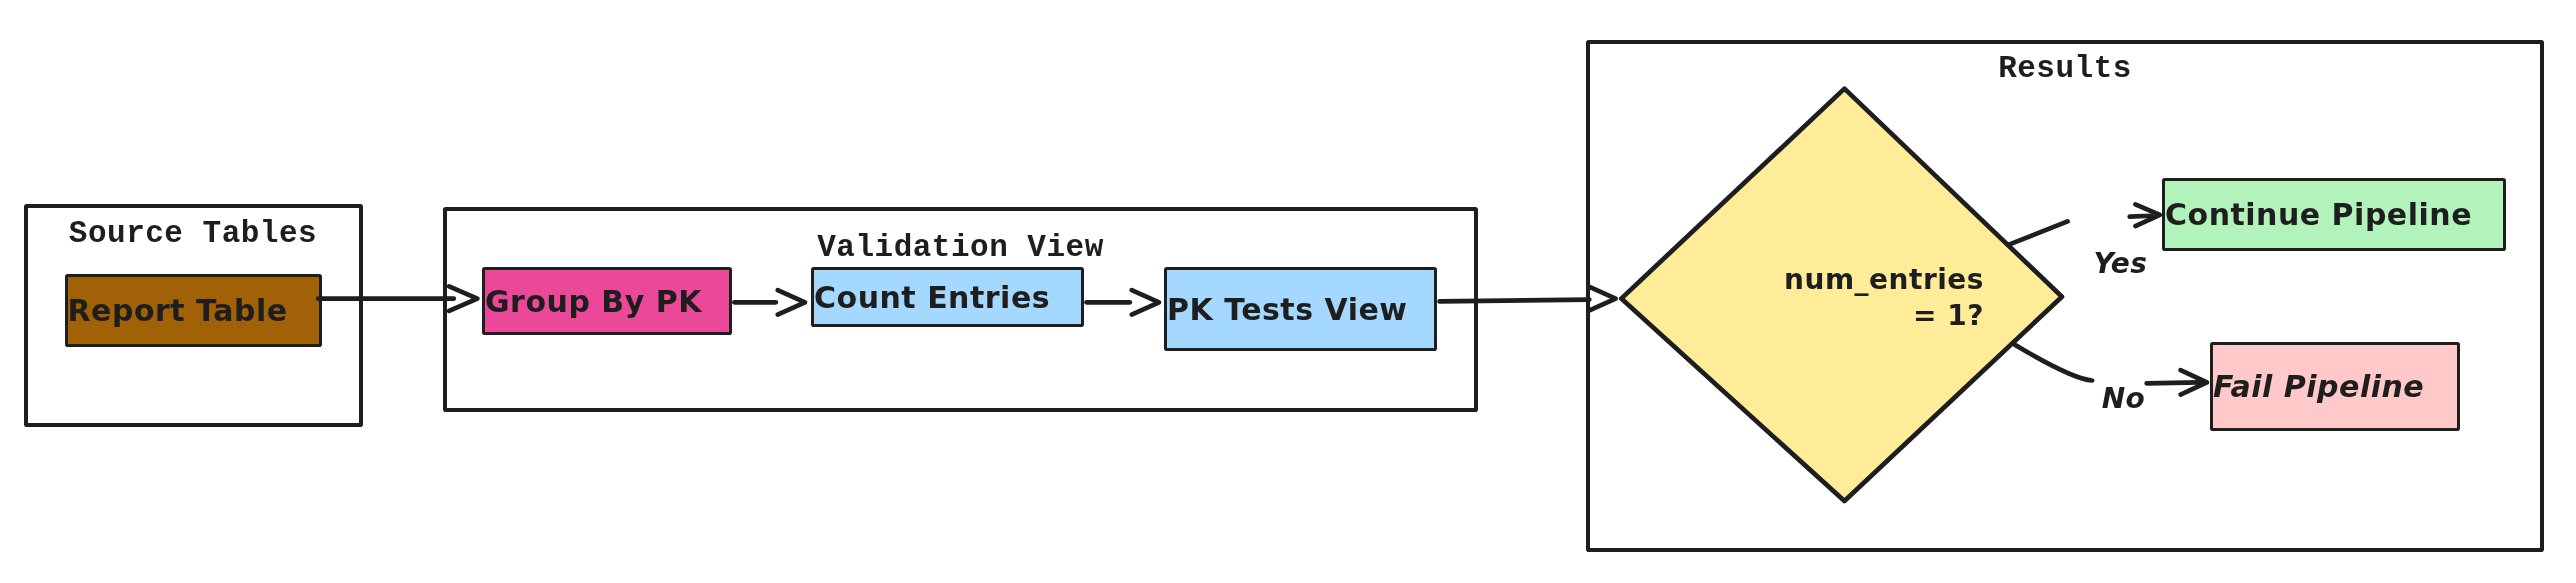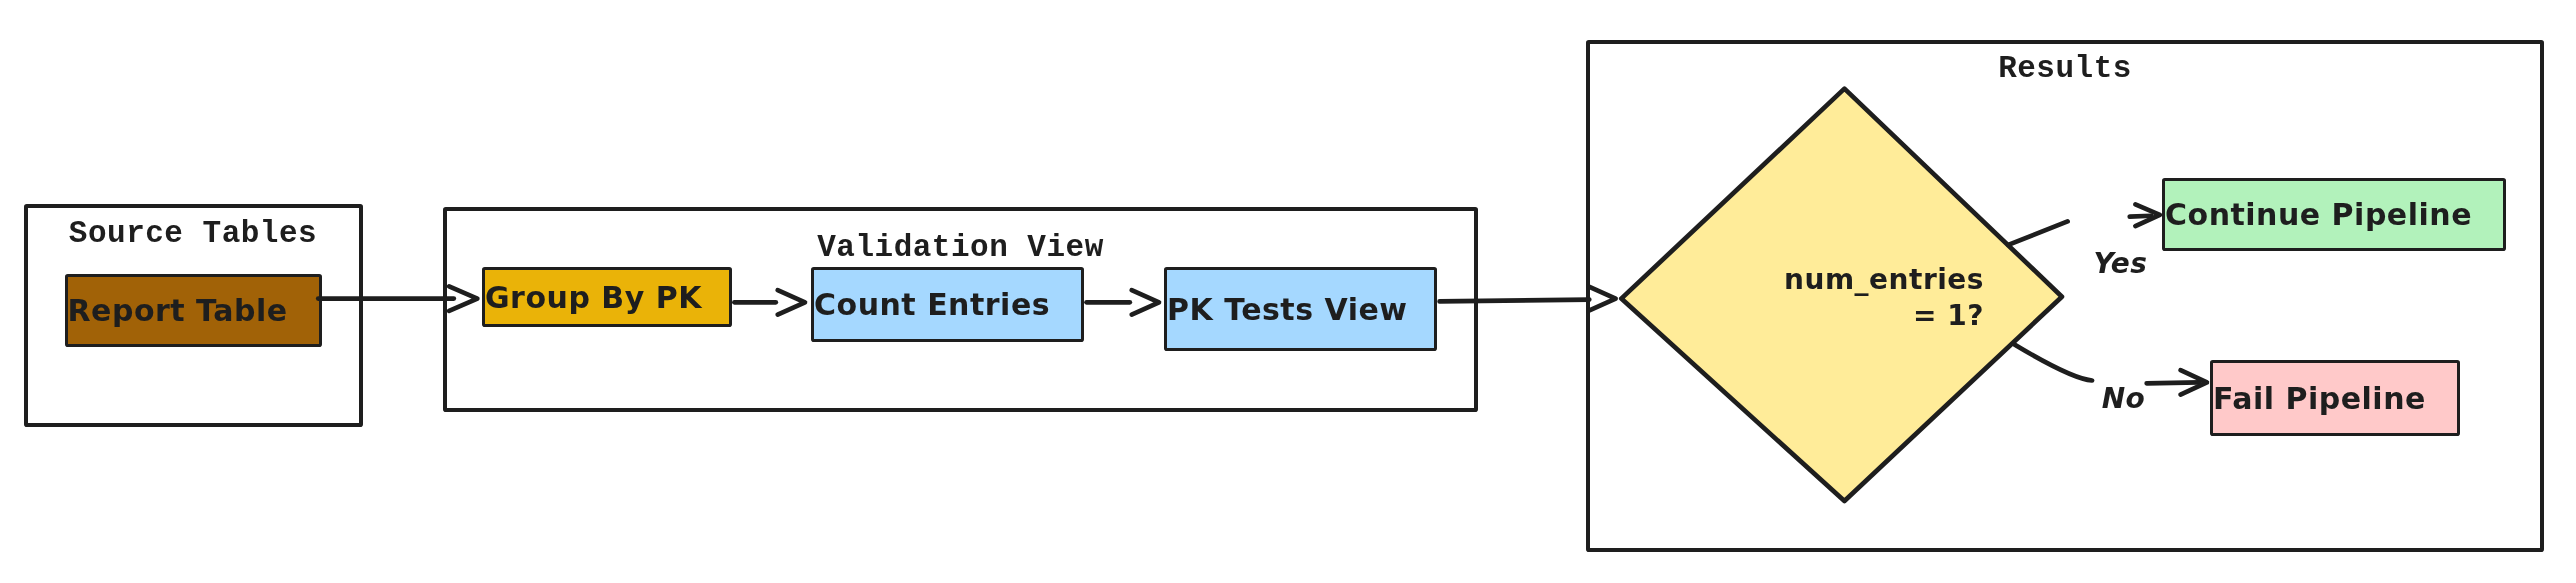--- a/index.html
+++ b/index.html
@@ -85,37 +85,37 @@
 
   <div class="group" style="left:23.5px;top:204px;width:339px;height:223px;">
     <div class="group-label" style="top:7.5px;">Source Tables</div>
     <div class="node" style="left: 37px; top: 66px; width: 257px; height: 73px; background: #a16207;">
       <span>Report Table</span>
     </div>
   </div>
 
   <div class="group" style="left:443px;top:207px;width:1035px;height:205px;">
     <div class="group-label" style="top:19px;">Validation View</div>
-    <div class="node" style="left: 35px; top: 56px; width: 250px; height: 60px; background: #eab308;">
+    <div class="node" style="left: 35px; top: 56px; width: 250px; height: 68px; background: #ec4899;">
       <span>Group By PK</span>
     </div>
-    <div class="node" style="left: 364px; top: 56px; width: 273px; height: 75px; background: rgb(165, 216, 255);">
+    <div class="node" style="left: 364px; top: 56px; width: 273px; height: 60px; background: rgb(165, 216, 255);">
       <span>Count Entries</span>
     </div>
     <div class="node" style="left: 717px; top: 56px; width: 273px; height: 84px; background: rgb(165, 216, 255);">
       <span>PK Tests View</span>
     </div>
   </div>
 
   <div class="group" style="left:1586px;top:40px;width:958px;height:512px;">
     <div class="group-label" style="top:6.6px;">Results</div>
     <div class="node" style="left: 572px; top: 134px; width: 344px; height: 73px; background: rgb(178, 242, 187);">
       <span>Continue Pipeline</span>
     </div>
-    <div class="node" style="left: 620px; top: 316px; width: 250px; height: 76px; background: rgb(255, 201, 201);">
+    <div class="node" style="left: 620px; top: 298px; width: 250px; height: 89px; background: rgb(255, 201, 201); font-style: italic;">
       <span>Fail Pipeline</span>
     </div>
     <div class="branch-label" style="left:493px;top:195px;margin-top:8px;">Yes</div>
     <div class="branch-label" style="left:496px;top:338px;">No</div>
   </div>
 
   <svg class="edges-layer" width="2576" height="584" viewBox="0 0 2736 620">
 
     <polygon class="diamond-outline" points="1722,317 1959,94 2190,315 1959,532" fill="#ffec99"></polygon>
 

